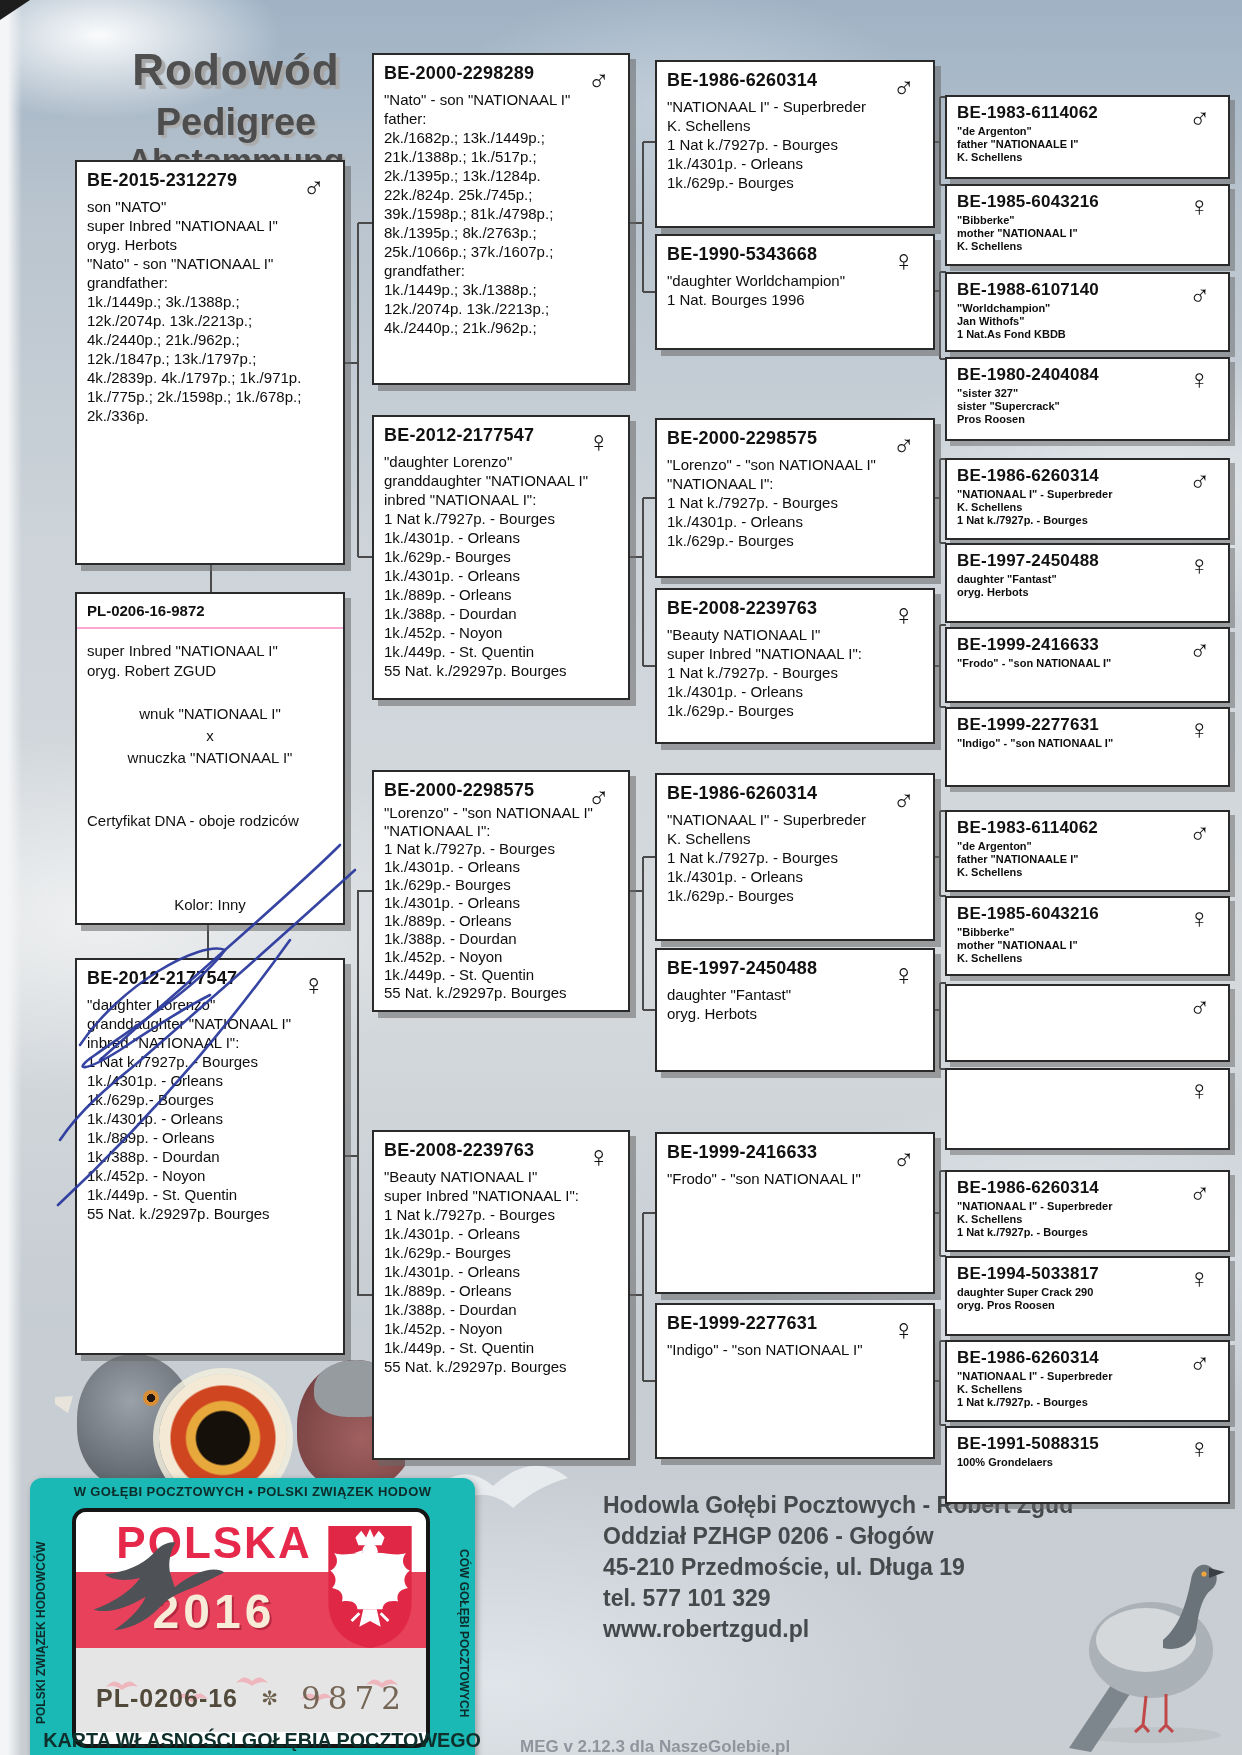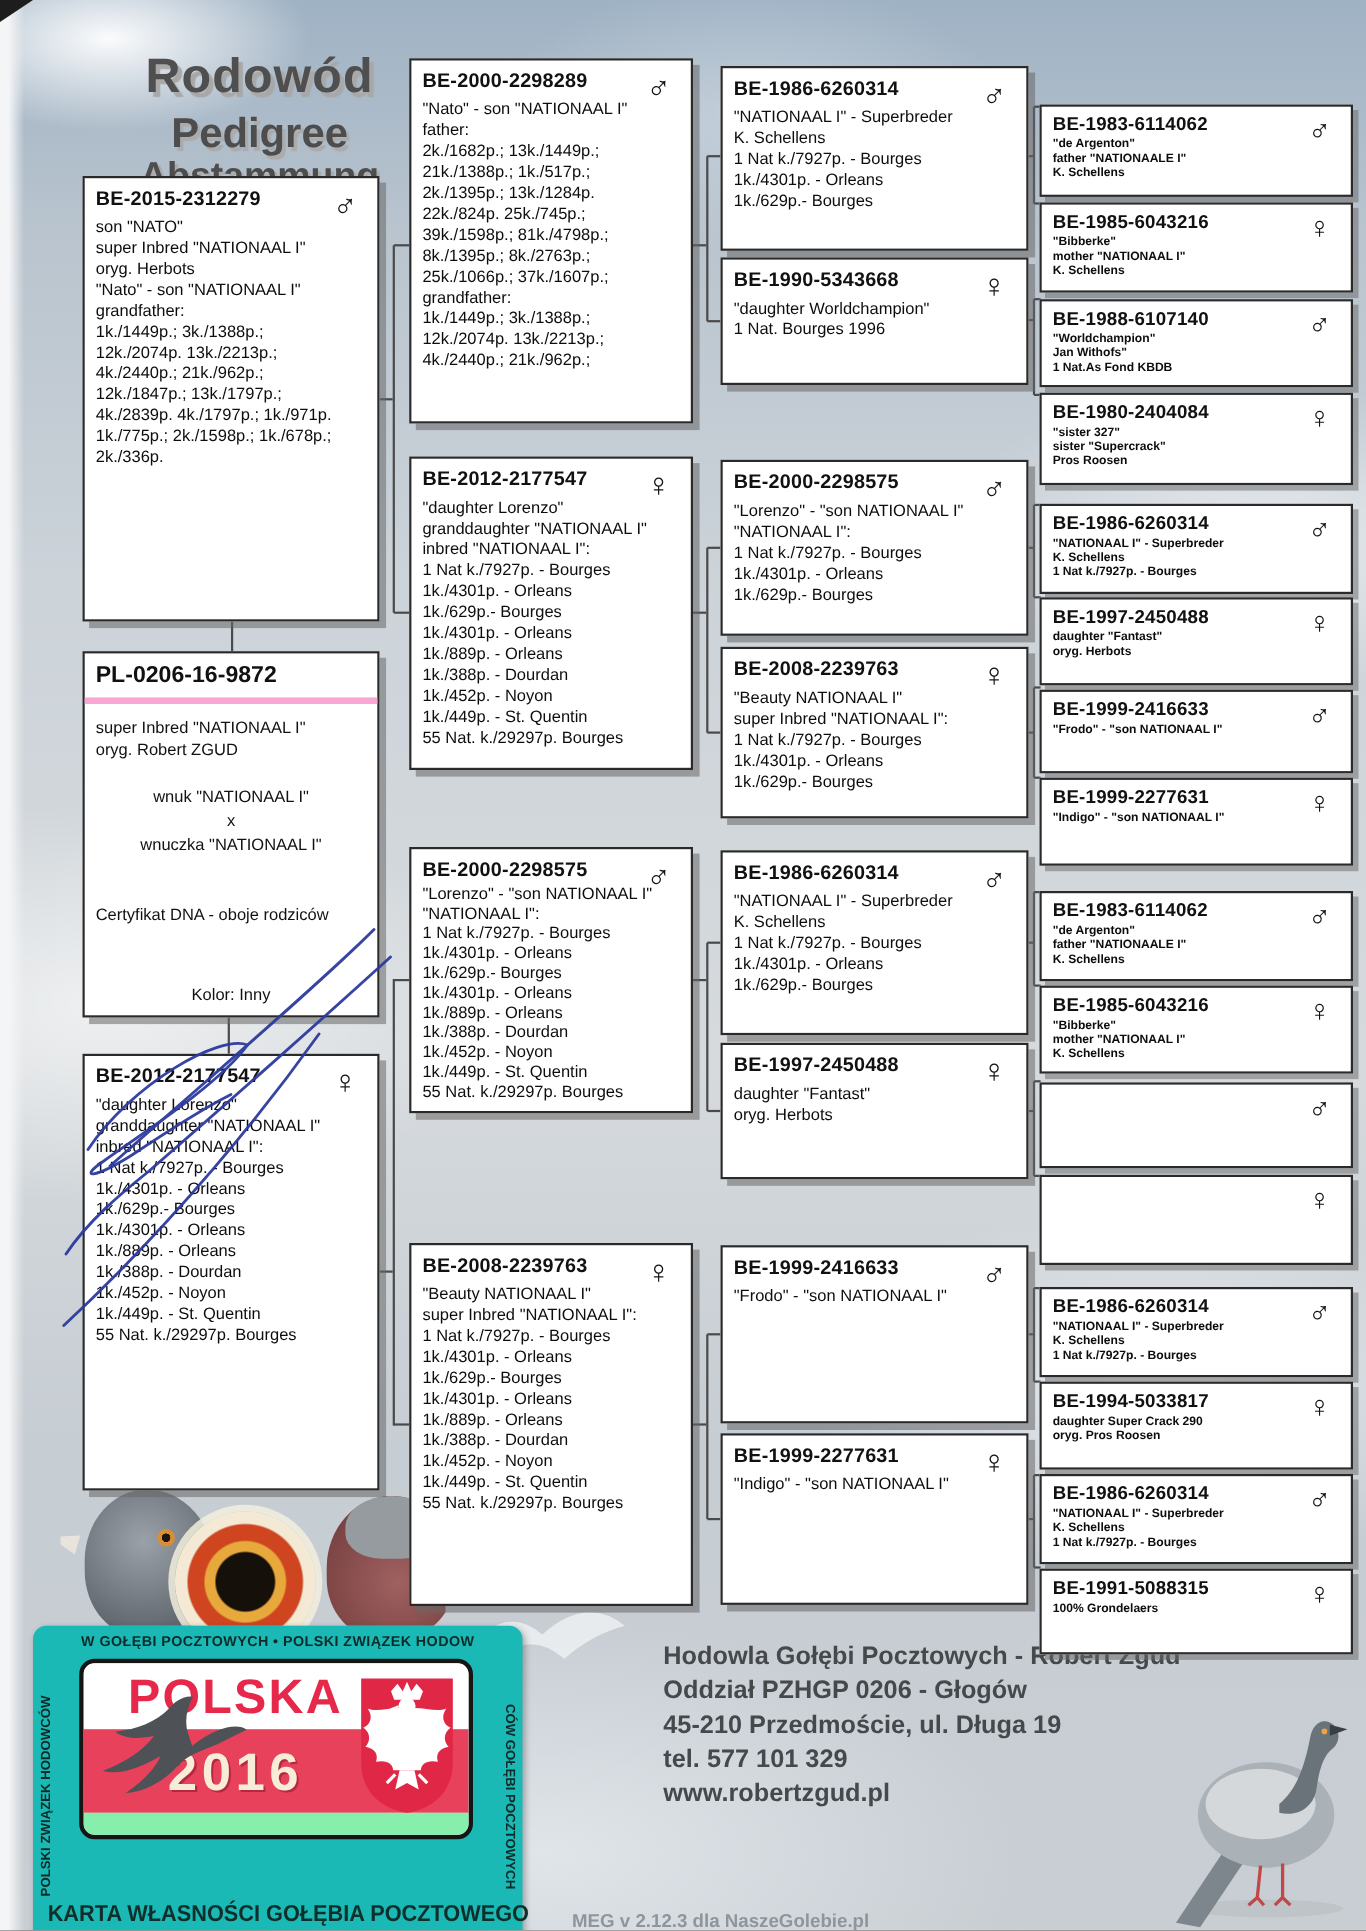--- a/index.html
+++ b/index.html
@@ -29,21 +29,21 @@
   .bh{position:relative;padding-right:36px;}
   .bid{font-weight:bold;font-size:18px;letter-spacing:.2px;}
   .sex{position:absolute;top:2px;right:8px;font-size:30px;line-height:30px;font-weight:bold;color:#111;z-index:6;}
   .bl{margin-top:6px;font-size:15px;line-height:19px;color:#0d0d0d;}
   .tight .bl{line-height:18px;margin-top:3px;}
   .g4{padding:6px 10px;box-shadow:5px 5px 0 rgba(104,104,104,.5);margin-top:40px;}
   .g4 .bid{font-size:17px;}
   .g4 .bl{margin-top:2px;font-size:11px;line-height:13px;font-weight:bold;}
   .g4 .sex{top:0;font-size:28px;}
   
-  .subject .shead{font-weight:bold;font-size:21px;border-bottom:6px solid #f9a8d4;
+  .subject .shead{font-weight:bold;font-size:15px;border-bottom:2px solid #f9a8d4;
     margin:-8px -10px 0;padding:8px 10px 8px;}
   .subject .sbody{margin-top:12px;font-size:15px;line-height:20px;}
   .scenter{text-align:center;margin-top:22px;line-height:22px;}
   .sdna{margin-top:42px;}
   .skolor{position:absolute;bottom:10px;left:0;right:0;text-align:center;font-size:15px;}
   
   #connectors{position:absolute;left:0;top:0;width:100%;height:100%;z-index:2;pointer-events:none;}
   .seg{position:absolute;background:#4a4a4a;}
   
   .signature{position:absolute;left:40px;top:810px;width:340px;height:400px;z-index:8;pointer-events:none;}
@@ -69,30 +69,30 @@
   .bird-faint{position:absolute;left:418px;top:1448px;z-index:1;opacity:.85;}
   
   .stamp{position:absolute;left:30px;top:1478px;width:445px;height:300px;background:#1ab9b5;
     border-radius:12px;z-index:10;box-shadow:2px 2px 6px rgba(60,60,60,.4);}
   .st-top{position:absolute;left:0;right:0;top:6px;text-align:center;font-size:13px;font-weight:bold;
     color:#0d2b29;letter-spacing:.4px;}
   .st-left{position:absolute;left:4px;top:36px;height:238px;writing-mode:vertical-rl;transform:rotate(180deg);
     font-size:12px;font-weight:bold;color:#0d2b29;text-align:center;}
   .st-right{position:absolute;right:4px;top:36px;height:238px;writing-mode:vertical-rl;
     font-size:12px;font-weight:bold;color:#0d2b29;text-align:center;}
-  .st-card{position:absolute;left:42px;top:30px;width:358px;height:164px;background:#fff;
+  .st-card{position:absolute;left:42px;top:30px;width:358px;height:240px;background:#fff;
     border:4px solid #151515;border-radius:14px;overflow:hidden;box-sizing:border-box;}
   .st-band1{position:relative;height:60px;background:#fff;}
   .st-polska{position:absolute;left:0;right:74px;top:6px;text-align:center;font-size:44px;
     font-weight:900;color:#e6294b;letter-spacing:2px;}
   .st-band2{position:relative;height:76px;background:#e8415c;}
   .st-year{position:absolute;left:0;right:74px;top:12px;text-align:center;font-size:48px;font-weight:900;
     color:#f7ecd8;letter-spacing:4px;text-shadow:2px 2px 0 rgba(140,20,40,.55);}
-  .st-band3{position:relative;height:68px;background:#86efac;display:flex;align-items:center;
-    justify-content:flex-start;padding:4px 18px 0 20px;}
+  .st-band3{position:relative;height:68px;background:#e5e5e5;display:flex;align-items:center;
+    justify-content:space-between;padding:16px 18px 0 20px;}
   .st-ring{font-size:25px;font-weight:bold;color:#51493a;letter-spacing:1px;z-index:2;}
   .st-sep{font-size:20px;color:#6b5f4c;z-index:2;}
   .st-num{font-family:"DejaVu Serif",serif;font-size:31px;color:#756555;letter-spacing:7px;z-index:2;}
   .st-marks{position:absolute;left:0;top:0;width:100%;height:100%;z-index:1;}
   .st-shield{position:absolute;right:12px;top:12px;width:88px;height:126px;z-index:3;}
   .st-pigeon{position:absolute;left:10px;top:16px;z-index:3;}
   .st-caption{position:absolute;left:0;right:0;top:250px;text-align:center;font-size:21px;font-weight:900;
     color:#0e2f2b;transform:scaleX(.94);white-space:nowrap;}
   
   .breeder{position:absolute;left:603px;top:1490px;z-index:3;font-size:23px;font-weight:bold;

